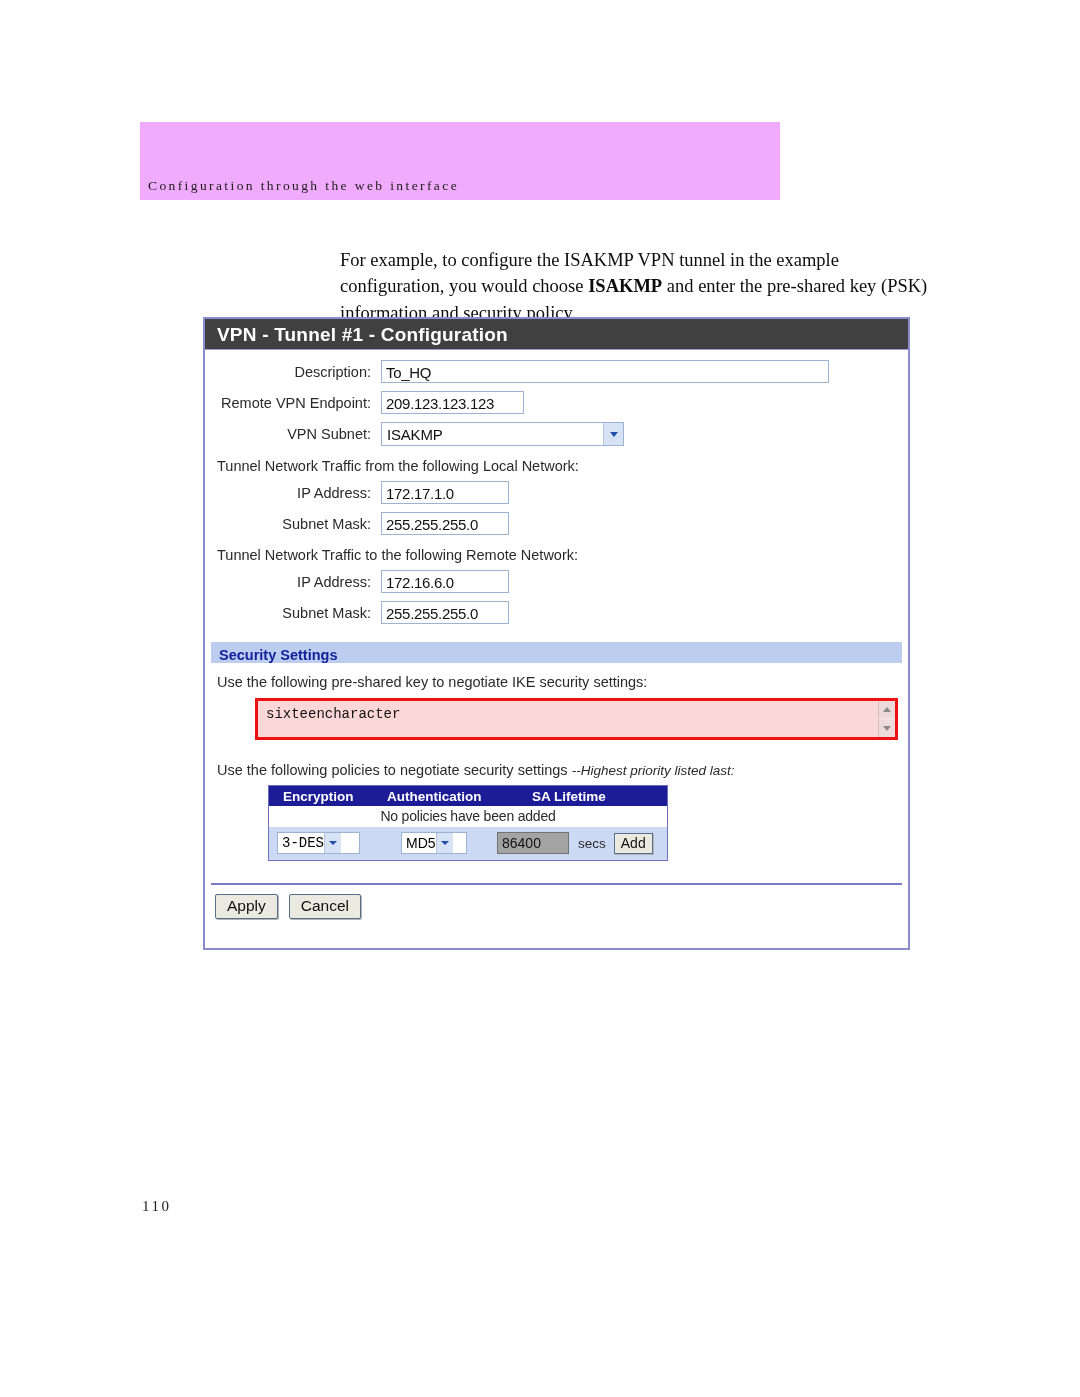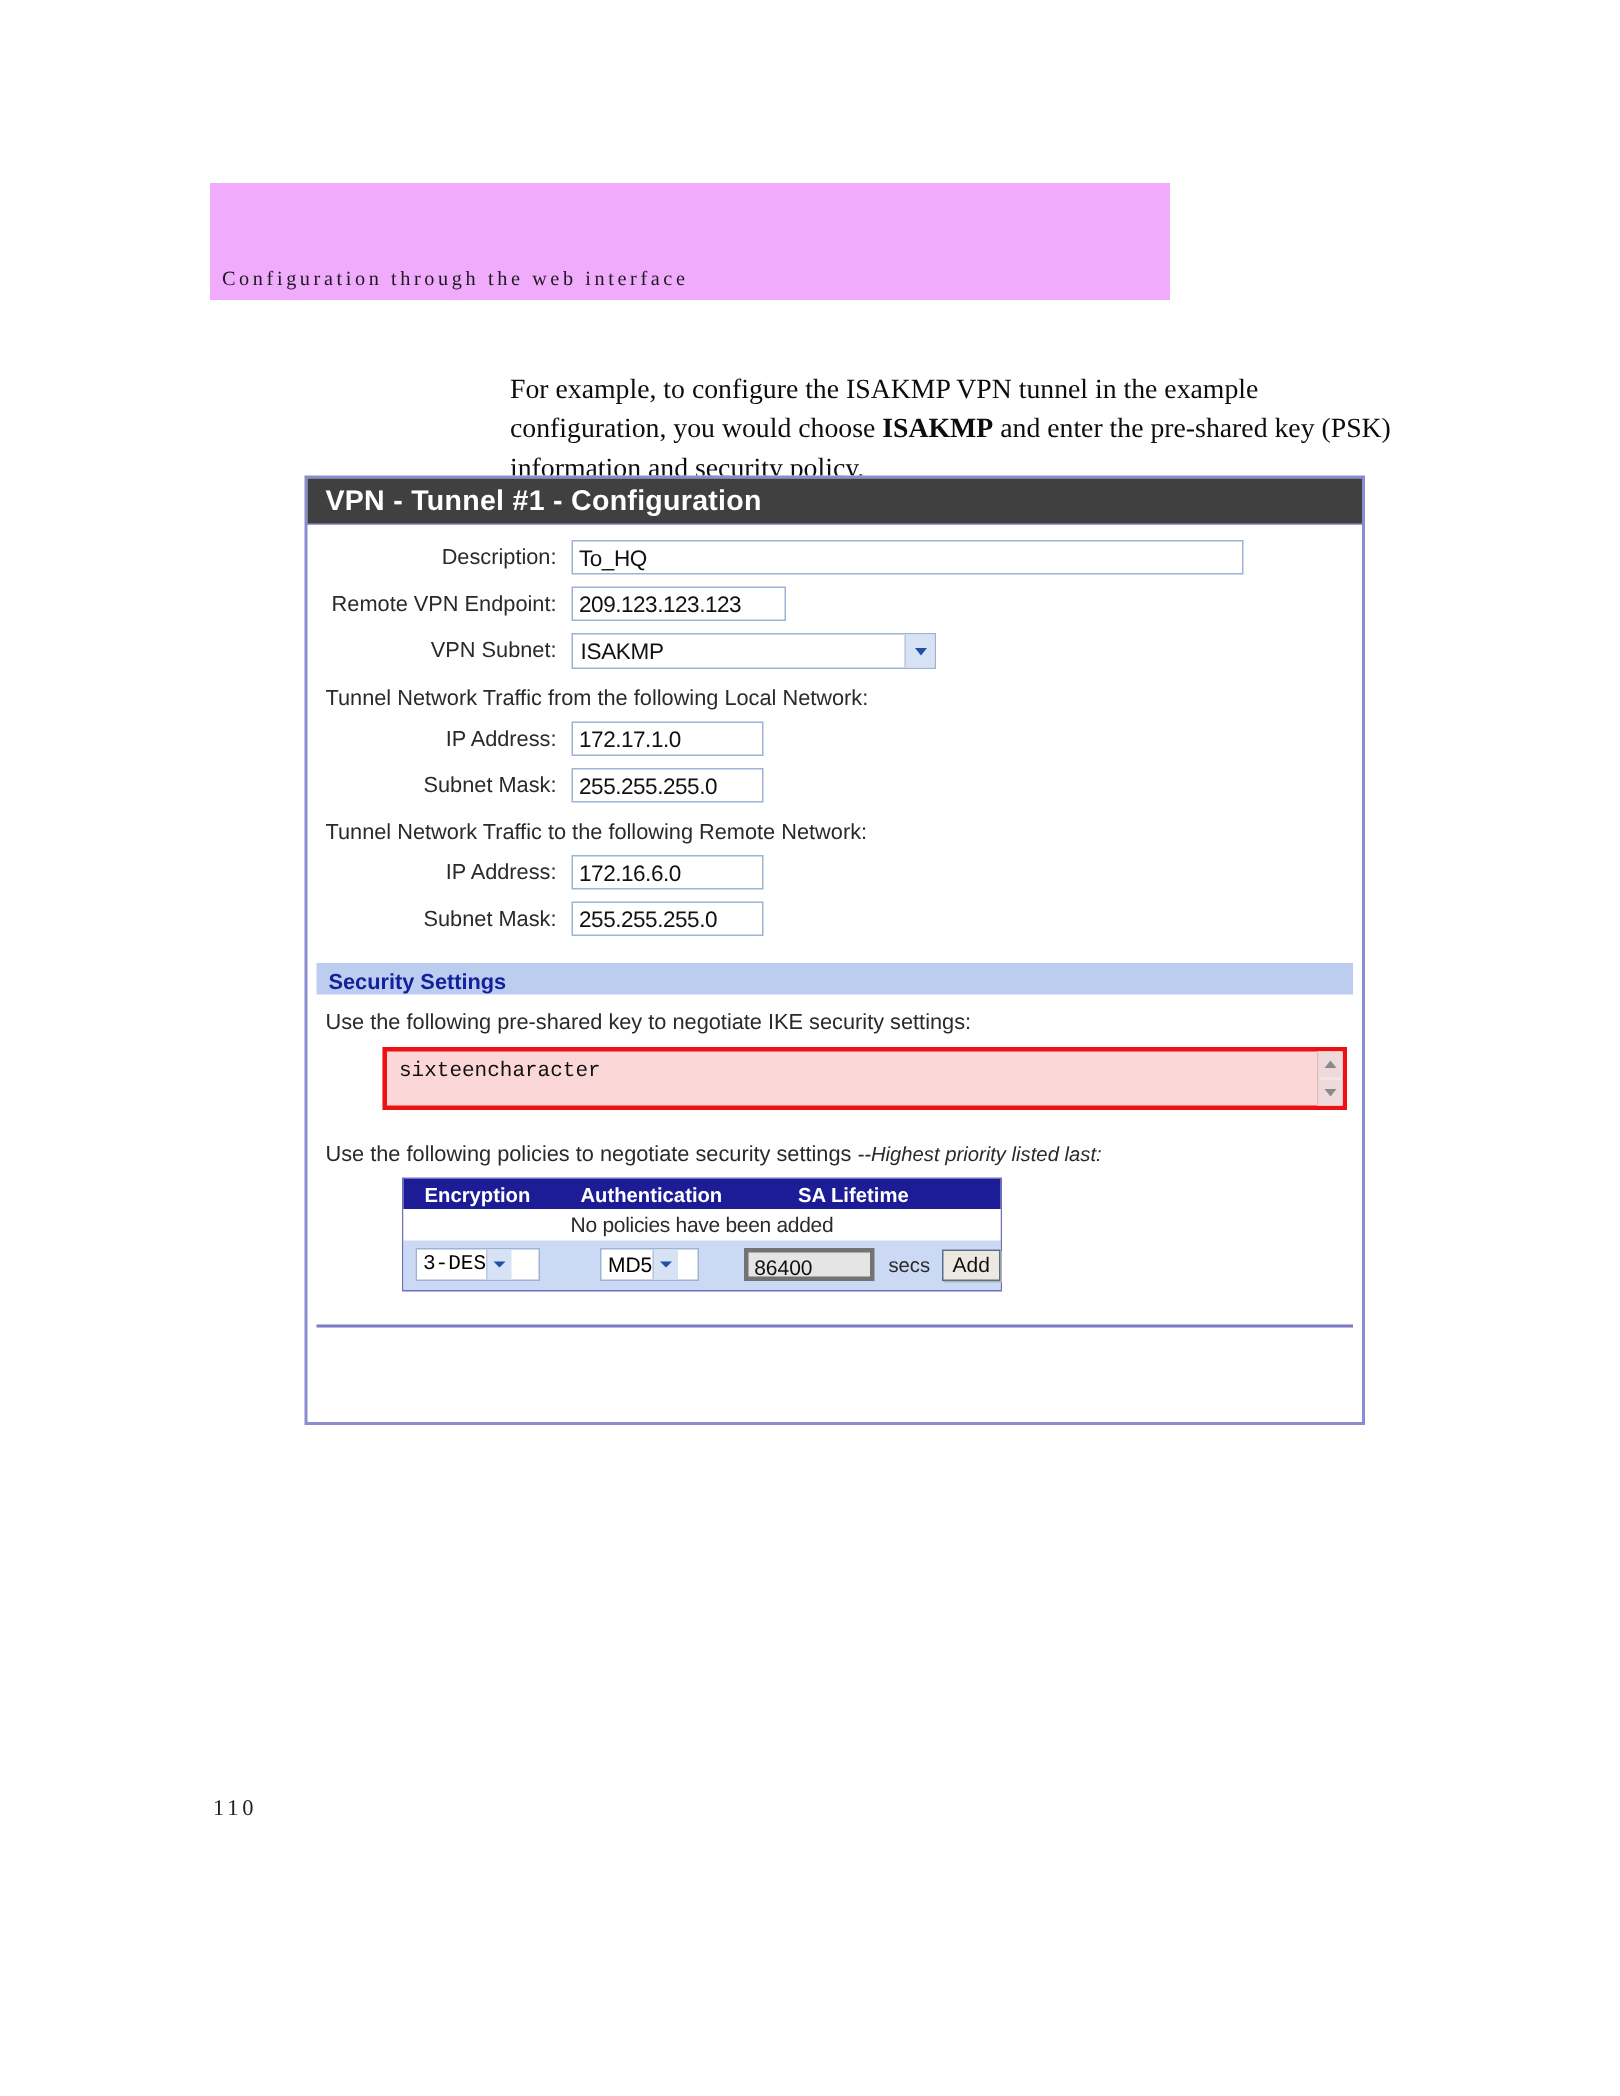--- a/index.html
+++ b/index.html
@@ -277,24 +277,24 @@
   .ms-enc { width: 83px; font-family: Liberation Mono, monospace; }
   .ms-auth { width: 66px; }
   .mini-select .sel-val { font-size: 14px; padding-left: 4px; }
   .mini-select .sel-arrow { width: 17px; }
   .mini-select .chev {
     border-left: 4px solid transparent;
     border-right: 4px solid transparent;
     border-top: 4.5px solid #1f4fa8;
   }
   .sa-input {
-    width: 88px;
+    width: 72px;
     height: 22px;
-    border: 3px solid #737373;
-    background: #e5e5e5;
+    border: 1px solid #737373;
+    background: #a3a3a3;
     font-size: 14px;
     line-height: 20px;
     padding-left: 4px;
     box-sizing: border-box;
     color: #111111;
   }
   .secs-lbl {
     font-size: 13.5px;
     color: #2a2a2a;
     margin: 0 8px 0 9px;
@@ -438,17 +438,21 @@
         </div>
         <div style="width:30px"></div>
         <div class="sa-input">86400</div>
         <span class="secs-lbl">secs</span>
         <button class="btn btn-add">Add</button>
       </div>
     </div>
 
     <div class="bottom-rule"></div>
 
+    <div class="btn-row">
+      <button class="btn btn-big">Apply</button>
+      <button class="btn btn-big">Cancel</button>
+    </div>
 
   </div>
 </div>
 
 <div class="page-num">110</div>
 
 </body></html>

